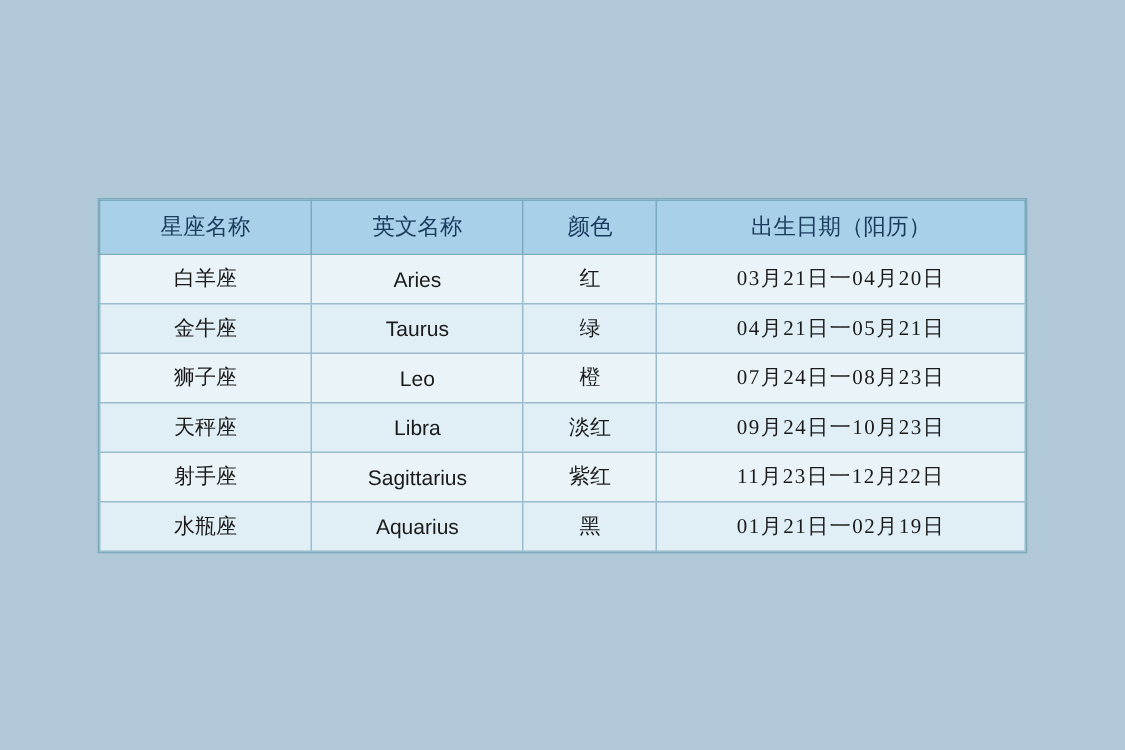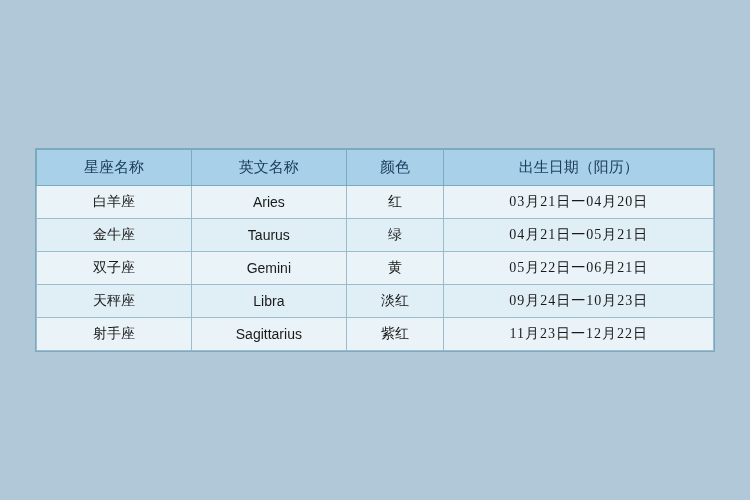--- a/index.html
+++ b/index.html
@@ -14,21 +14,21 @@
       justify-content: center;
       align-items: center;
       width: 750px;
       height: 500px;
       font-family: "SimSun", "宋体", serif;
     }
 
     .table-container {
       background-color: #d6e8f0;
       border: 1px solid #7aaabb;
-      width: 680px;
+      width: 620px;
     }
 
     table {
       width: 100%;
       border-collapse: collapse;
       font-size: 15px;
     }
 
     thead tr {
       background-color: #a8d0e8;
@@ -88,32 +88,38 @@
           <td>红</td>
           <td>03月21日一04月20日</td>
         </tr>
         <tr>
           <td>金牛座</td>
           <td>Taurus</td>
           <td>绿</td>
           <td>04月21日一05月21日</td>
         </tr>
         <tr>
-          <td>双子座</td>
-          <td>Gemini</td>
-          <td>黄</td>
-          <td>05月22日一06月21日</td>
+          <td>狮子座</td>
+          <td>Leo</td>
+          <td>橙</td>
+          <td>07月24日一08月23日</td>
         </tr>
         <tr>
           <td>天秤座</td>
           <td>Libra</td>
           <td>淡红</td>
           <td>09月24日一10月23日</td>
         </tr>
         <tr>
           <td>射手座</td>
           <td>Sagittarius</td>
           <td>紫红</td>
           <td>11月23日一12月22日</td>
         </tr>
+        <tr>
+          <td>水瓶座</td>
+          <td>Aquarius</td>
+          <td>黑</td>
+          <td>01月21日一02月19日</td>
+        </tr>
       </tbody>
   </table>
 </div>
 
 </body></html>

